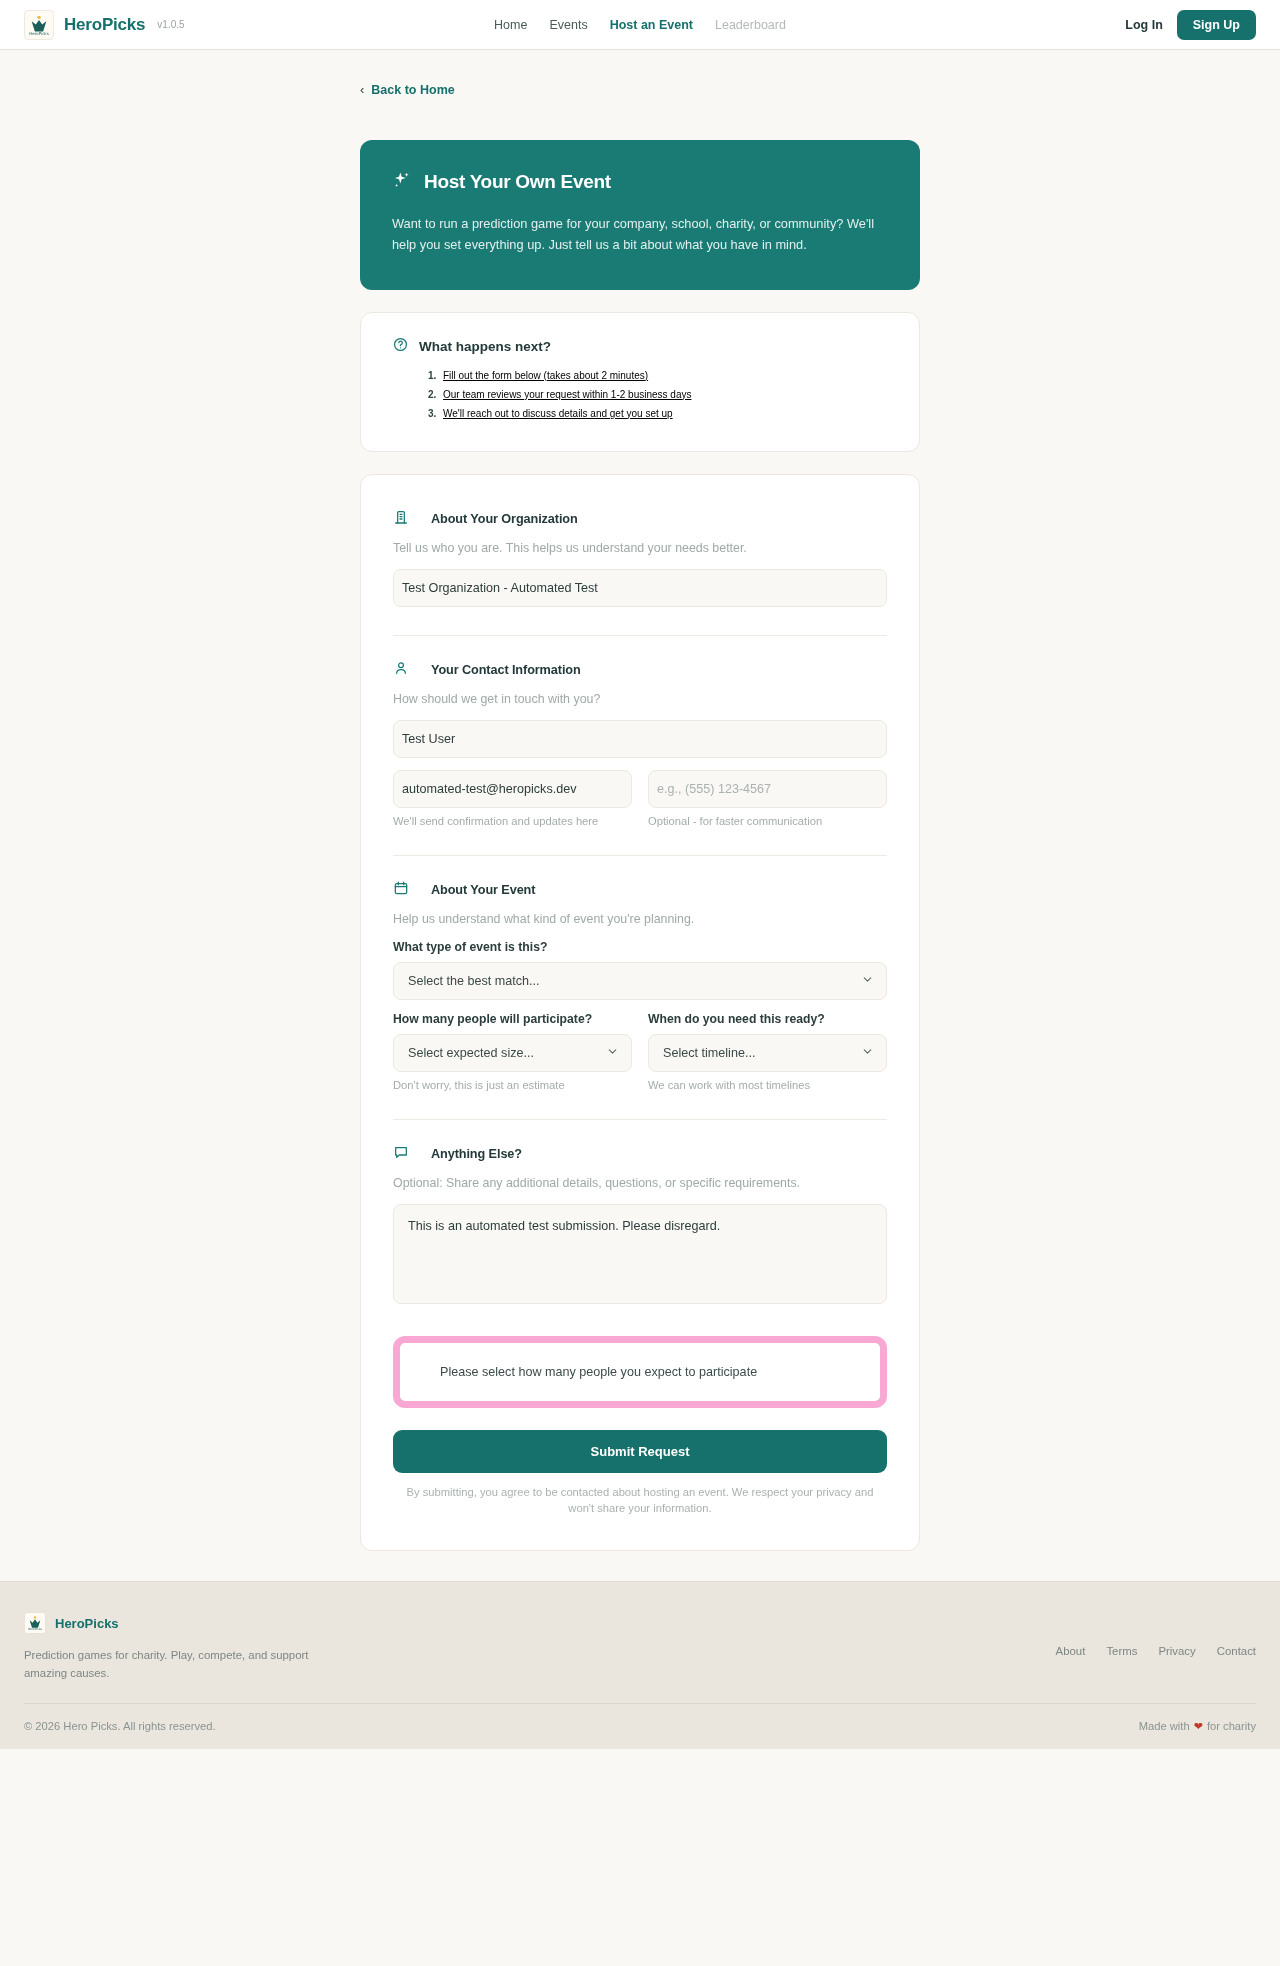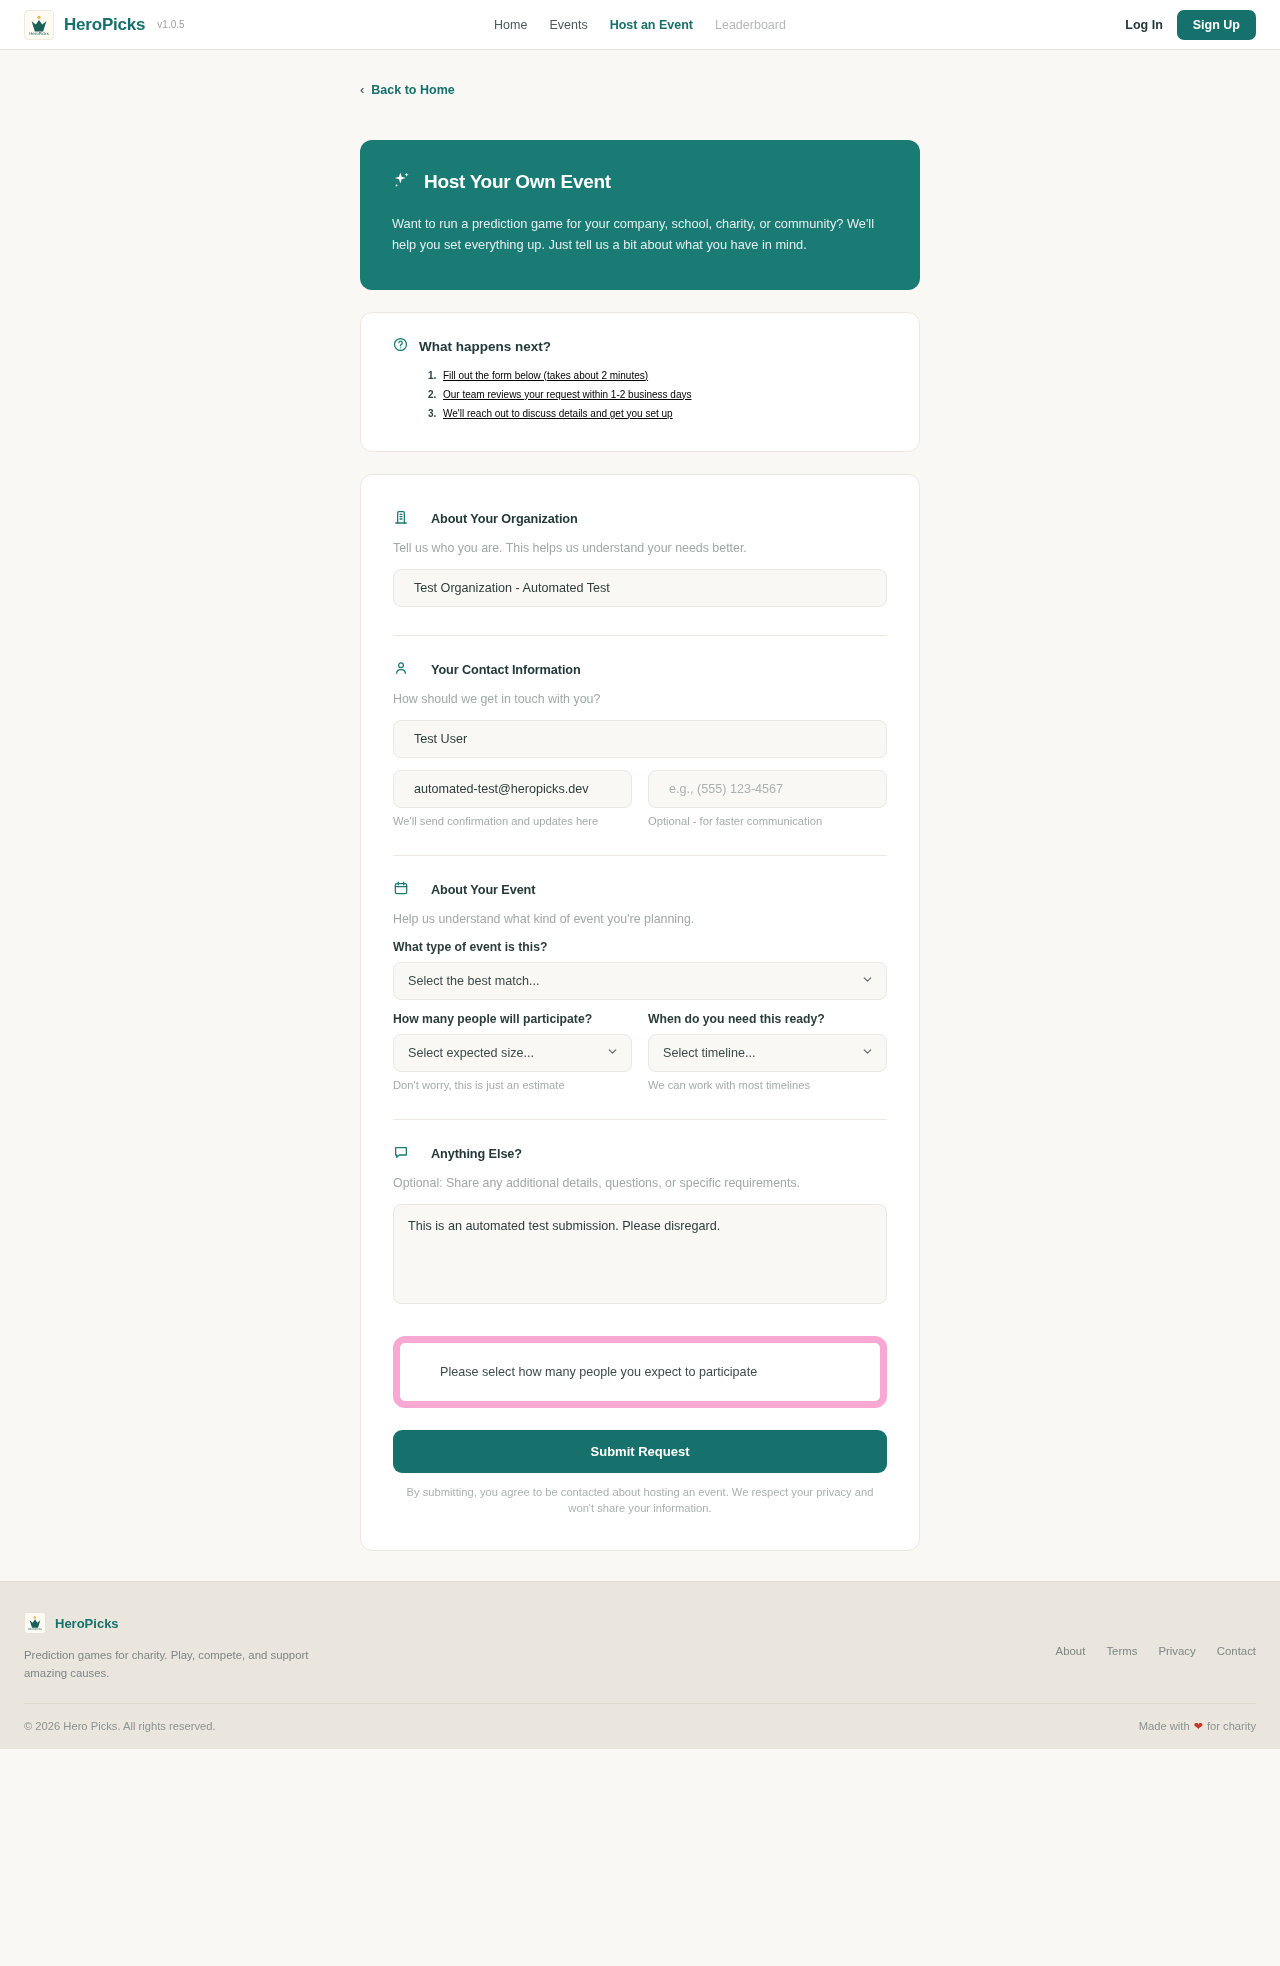--- a/index.html
+++ b/index.html
@@ -120,21 +120,21 @@
     margin-top: 12px; margin-bottom: 14px;
     font-size: 12.4px; color: #9fa9a6;
   }
   .divider { height: 1px; background: #eeeae3; margin: 22px 0 24px 0; }
 
   .field {
     width: 100%;
     background: #faf8f4;
     border: 1px solid #ece7df;
     border-radius: 8px;
-    padding: 11px 20px;
+    padding: 11px 8px;
     font-size: 12.6px;
     color: #2c3d3c;
     font-family: inherit;
     outline: none;
   }
   .field::placeholder { color: #a9b2b0; }
 
   .row { display: flex; gap: 16px; margin-top: 12px; }
   .col { flex: 1; min-width: 0; }
   .hint { margin-top: 7px; font-size: 11.2px; color: #a3adab; }

